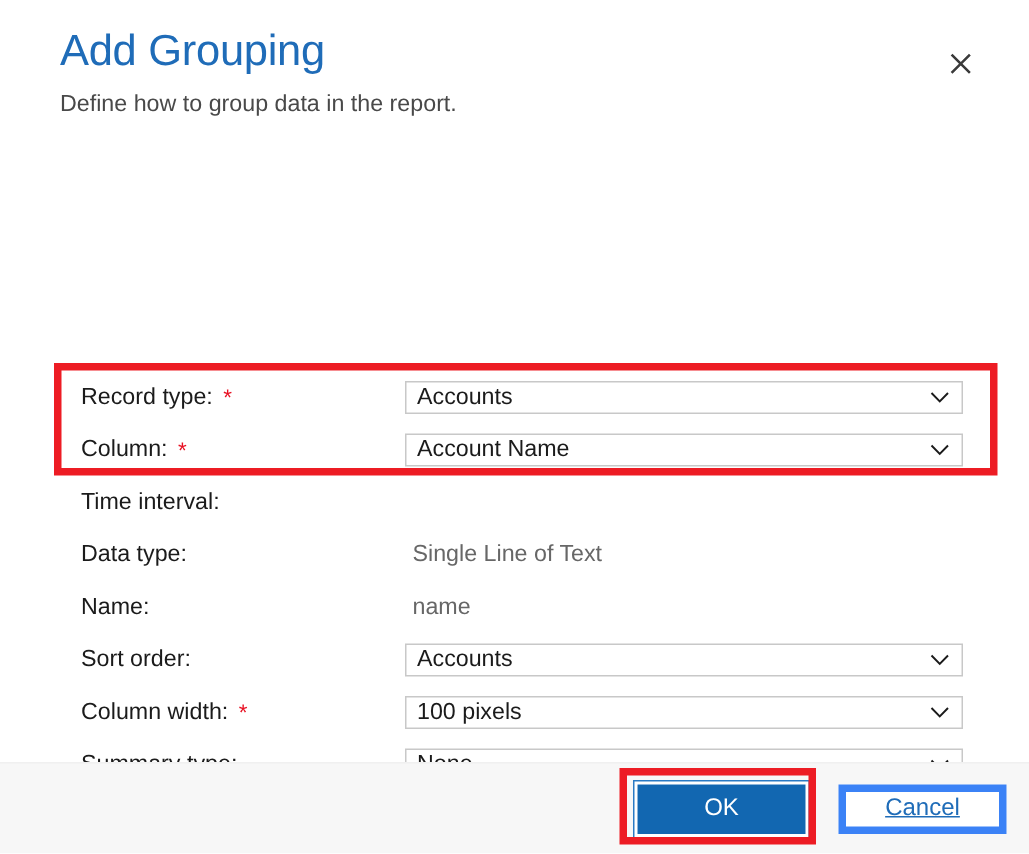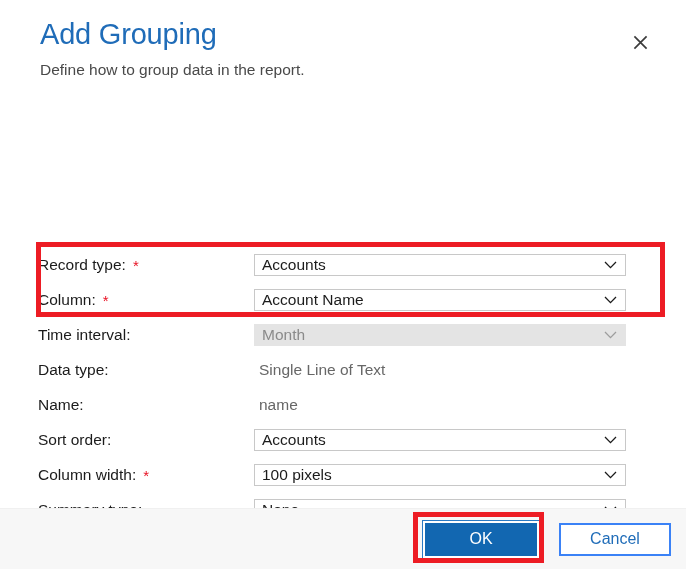--- a/index.html
+++ b/index.html
@@ -67,21 +67,21 @@
 
   
   .body {
     position: relative;
     flex: 1 1 auto;
     padding: 0;
   }
 
   .form {
     position: absolute;
-    left: 38px;
+    left: 54px;
     top: 166px;
     width: 588px;
   }
 
   .form-row {
     display: flex;
     align-items: center;
     height: 35px;
   }
   .form-label {
@@ -200,21 +200,22 @@
     color: #ffffff;
     border: 1px solid #1267b1;
     outline: 2px solid #ffffff;
     outline-offset: 0px;
     box-shadow: 0 0 0 3px #2a7ac4;
     position: relative;
   }
   .btn-secondary {
     background: #ffffff;
     color: #1f6cb8;
-    border: 2px solid #3b82f6;
+    border: 5px solid #3b82f6;
+    text-decoration: underline;
   }
 </style>
 </head>
 <body>
 
 <div class="dialog">
 
   <div class="header">
     <h1 class="dialog-title">Add Grouping</h1>
     <p class="dialog-subtitle">Define how to group data in the report.</p>
@@ -252,30 +253,20 @@
               <span class="chev">
                 <svg width="13" height="8" viewBox="0 0 13 8" aria-hidden="true">
                   <path d="M1 1 L6.5 6.6 L12 1" fill="none" stroke="#1b1b1b" stroke-width="1.3"></path>
                 </svg>
               </span>
             </div>
           </div>
         </div>
         <div class="form-row">
           <div class="form-label"><span>Time interval:</span></div>
-          <div class="control">
-            <div class="combo disabled">
-              <span class="combo-value">Month</span>
-              <span class="chev">
-                <svg width="13" height="8" viewBox="0 0 13 8" aria-hidden="true">
-                  <path d="M1 1 L6.5 6.6 L12 1" fill="none" stroke="#9d9d9d" stroke-width="1.3"></path>
-                </svg>
-              </span>
-            </div>
-          </div>
         </div>
         <div class="form-row">
           <div class="form-label"><span>Data type:</span></div>
           <div class="control">
             <div class="static-value">Single Line of Text</div>
           </div>
         </div>
         <div class="form-row">
           <div class="form-label"><span>Name:</span></div>
           <div class="control">

